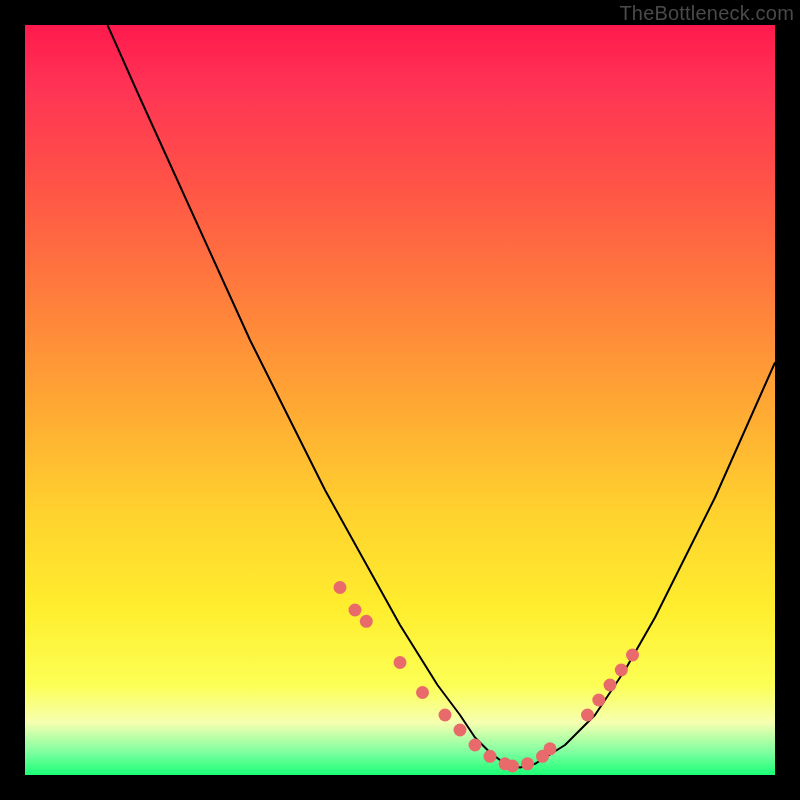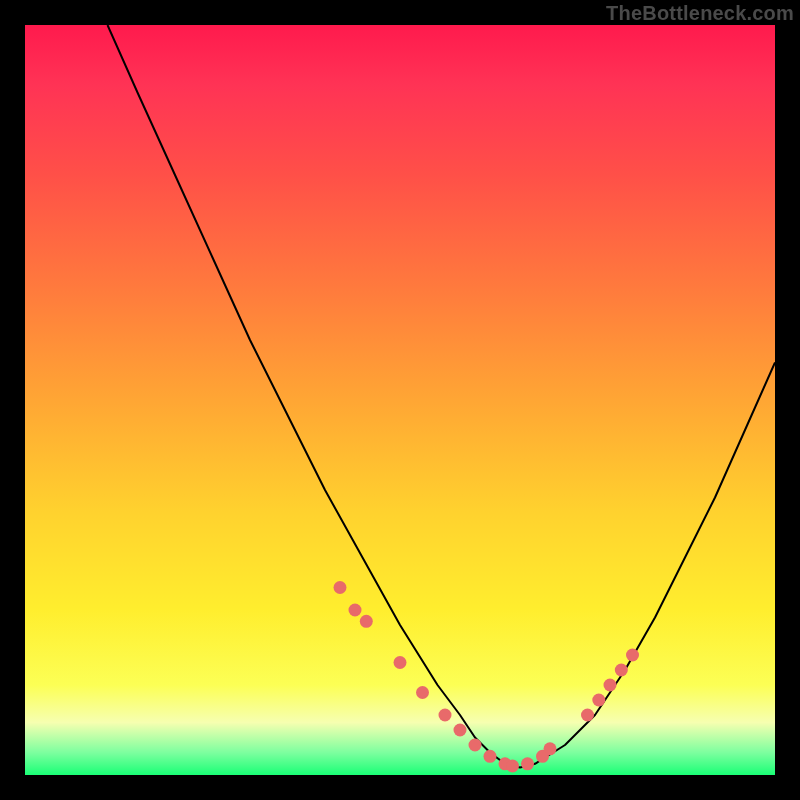--- a/index.html
+++ b/index.html
@@ -46,21 +46,21 @@
     left: 0;
     width: 750px;
     height: 750px;
   }
   .watermark {
     position: absolute;
     top: 2px;
     right: 6px;
     color: #4a4a4a;
     font-size: 20px;
-    font-weight: 700;
+    font-weight: 400;
     letter-spacing: 0.2px;
     user-select: none;
   }
 </style>
 </head>
 <body>
 
 <div class="frame">
   <div class="watermark">TheBottleneck.com</div>
   <div class="plot-area">

